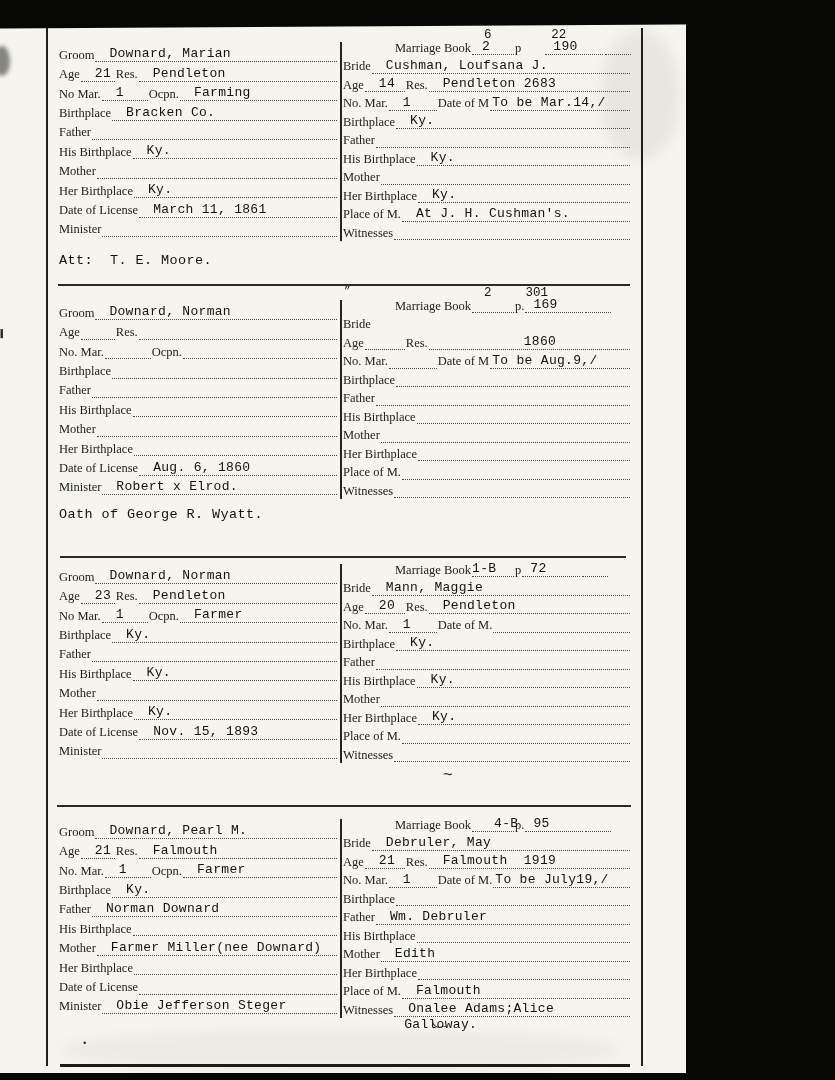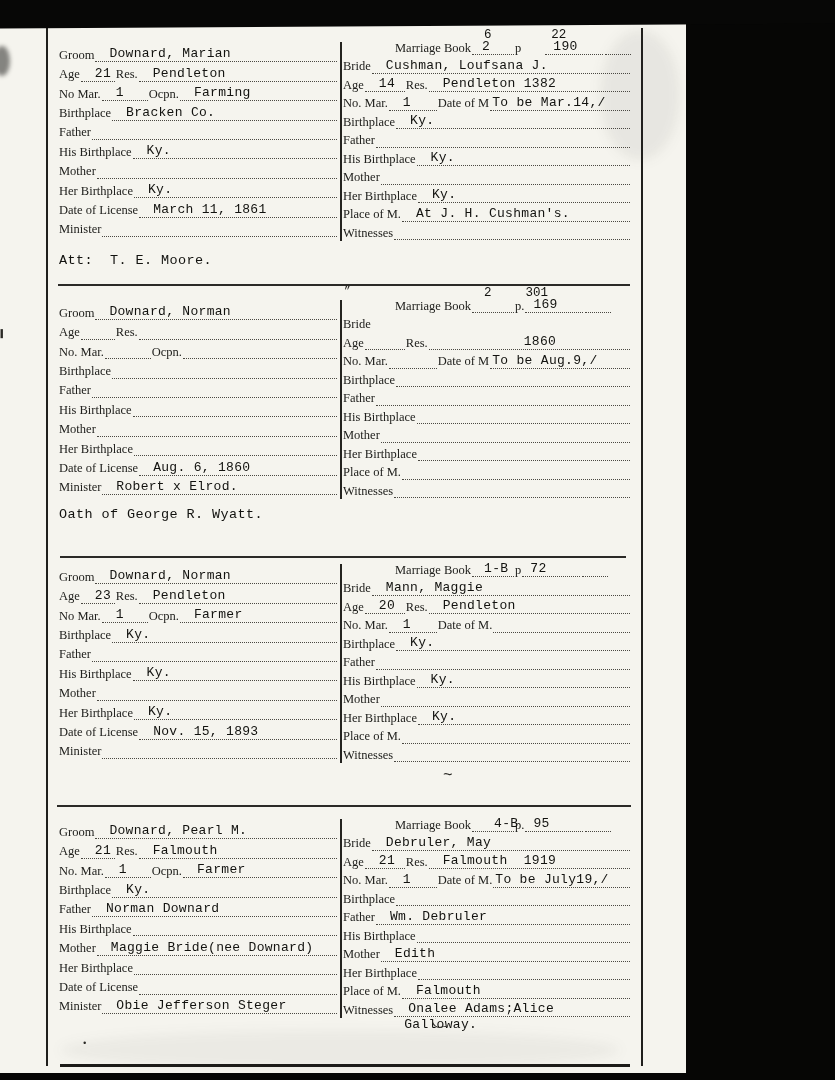--- a/index.html
+++ b/index.html
@@ -172,21 +172,21 @@
           </div>
         </div>
         <div class="frow">
           <span class="lab">Age</span>
           <div class="lead" style="width: 40px;">
             <span class="val">14</span>
           </div>
           <span class="lab">Res.</span>
           <div class="lead grow">
             <span class="val">Pendleton</span>
-            <span class="val val2">1382</span>
+            <span class="val val2">2683</span>
           </div>
         </div>
         <div class="frow">
           <span class="lab">No. Mar.</span>
           <div class="lead" style="width: 48px;">
             <span class="val">1</span>
           </div>
           <span class="lab">Date of M</span>
           <div class="lead grow">
             <span class="val" style="left: 2px;">To be Mar.14,/</span>
@@ -410,21 +410,21 @@
         </div>
         <div class="frow">
           <span class="lab">Minister</span>
           <div class="lead grow"></div>
         </div>
       </div>
       <div class="col-right">
         <div class="mb-row">
           <span class="lab">Marriage Book</span>
           <div class="lead" style="width: 42px;">
-            <span class="val" style="left: 12px;">1-B</span>
+            <span class="val" style="left: 0;">1-B</span>
           </div>
           <span class="lab">p</span>
           <div class="lead" style="width: 58px;">
             <span class="val" style="left: 8px;">72</span>
           </div>
           <div class="lead" style="width: 26px;"></div>
         </div>
         <div class="frow">
           <span class="lab">Bride</span>
           <div class="lead grow">
@@ -526,21 +526,21 @@
             <span class="val">Norman Downard</span>
           </div>
         </div>
         <div class="frow">
           <span class="lab">His Birthplace</span>
           <div class="lead grow"></div>
         </div>
         <div class="frow">
           <span class="lab">Mother</span>
           <div class="lead grow">
-            <span class="val">Maggie Bride(nee Downard)</span>
+            <span class="val">Farmer Miller(nee Downard)</span>
           </div>
         </div>
         <div class="frow">
           <span class="lab">Her Birthplace</span>
           <div class="lead grow"></div>
         </div>
         <div class="frow">
           <span class="lab">Date of License</span>
           <div class="lead grow"></div>
         </div>

